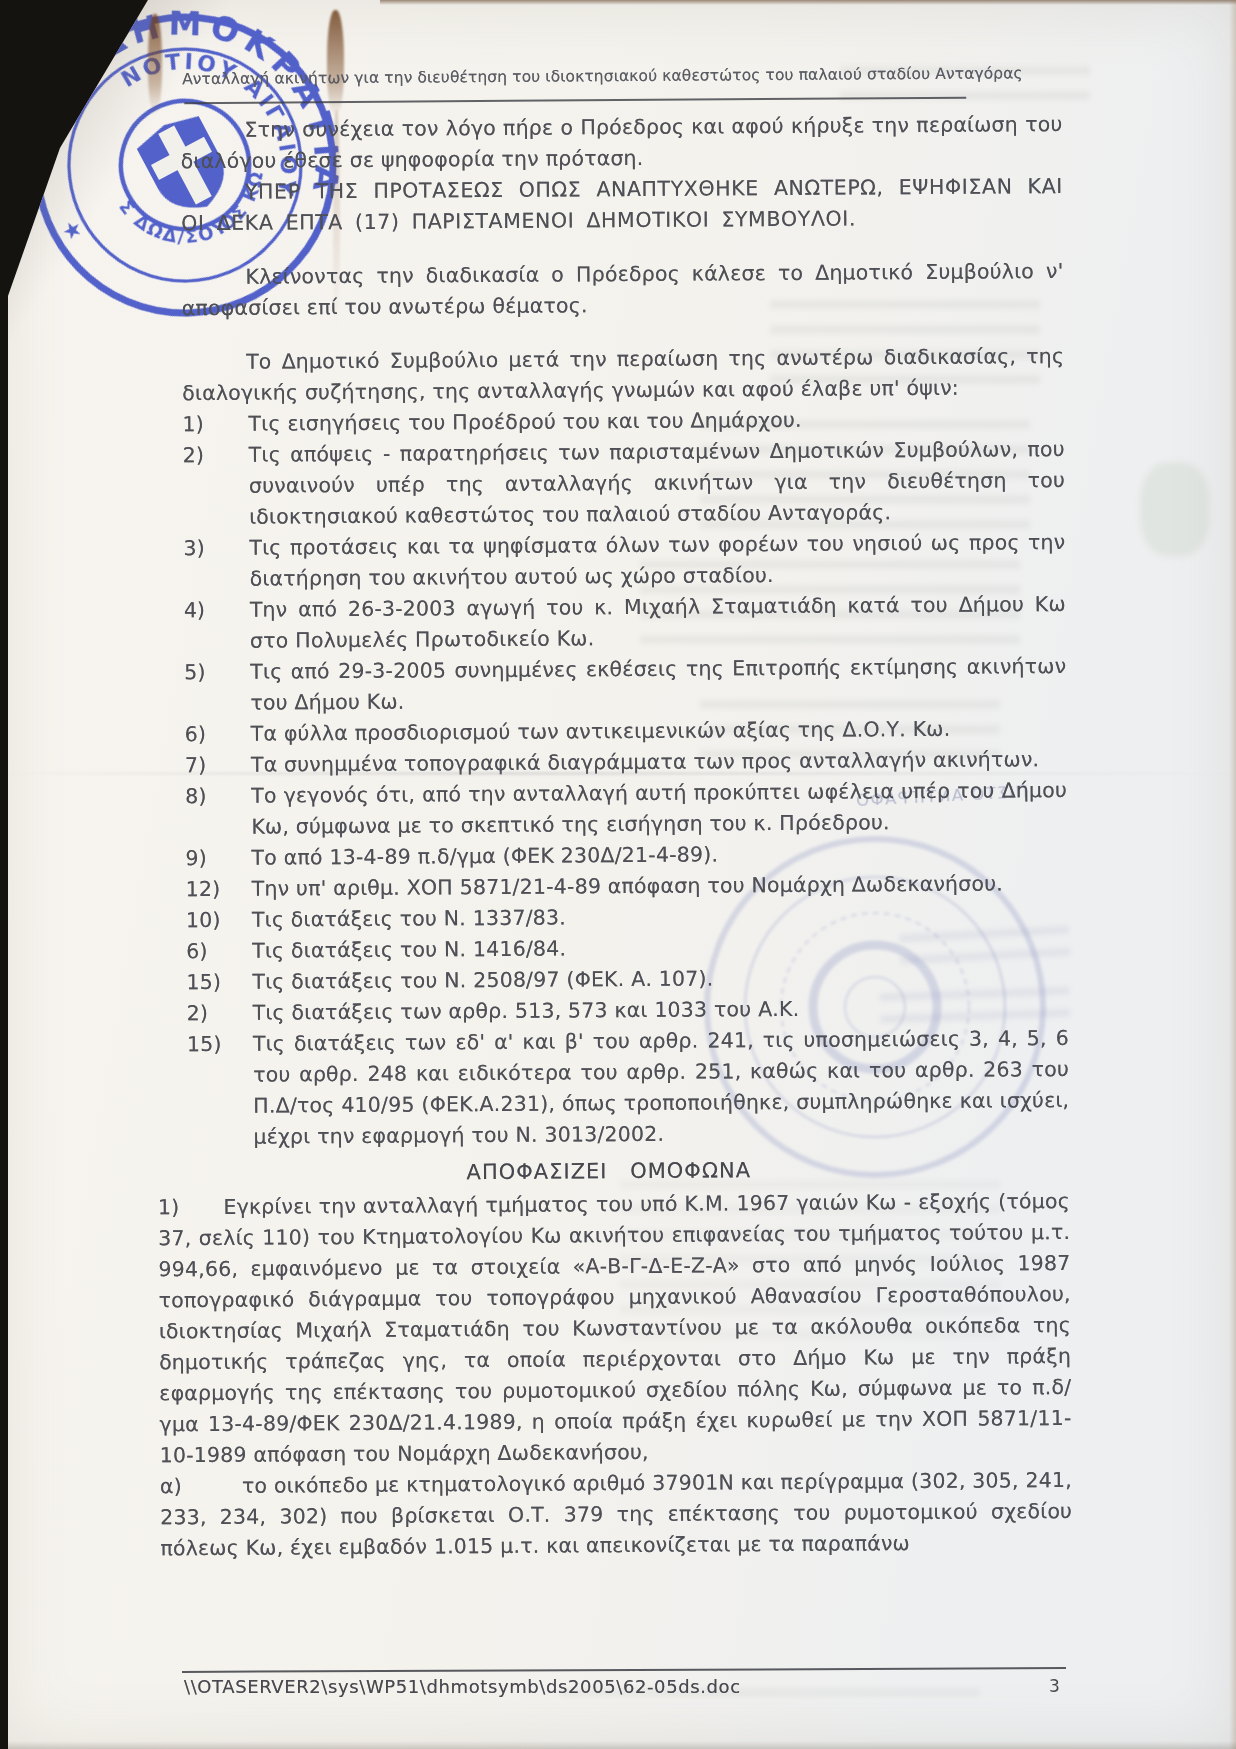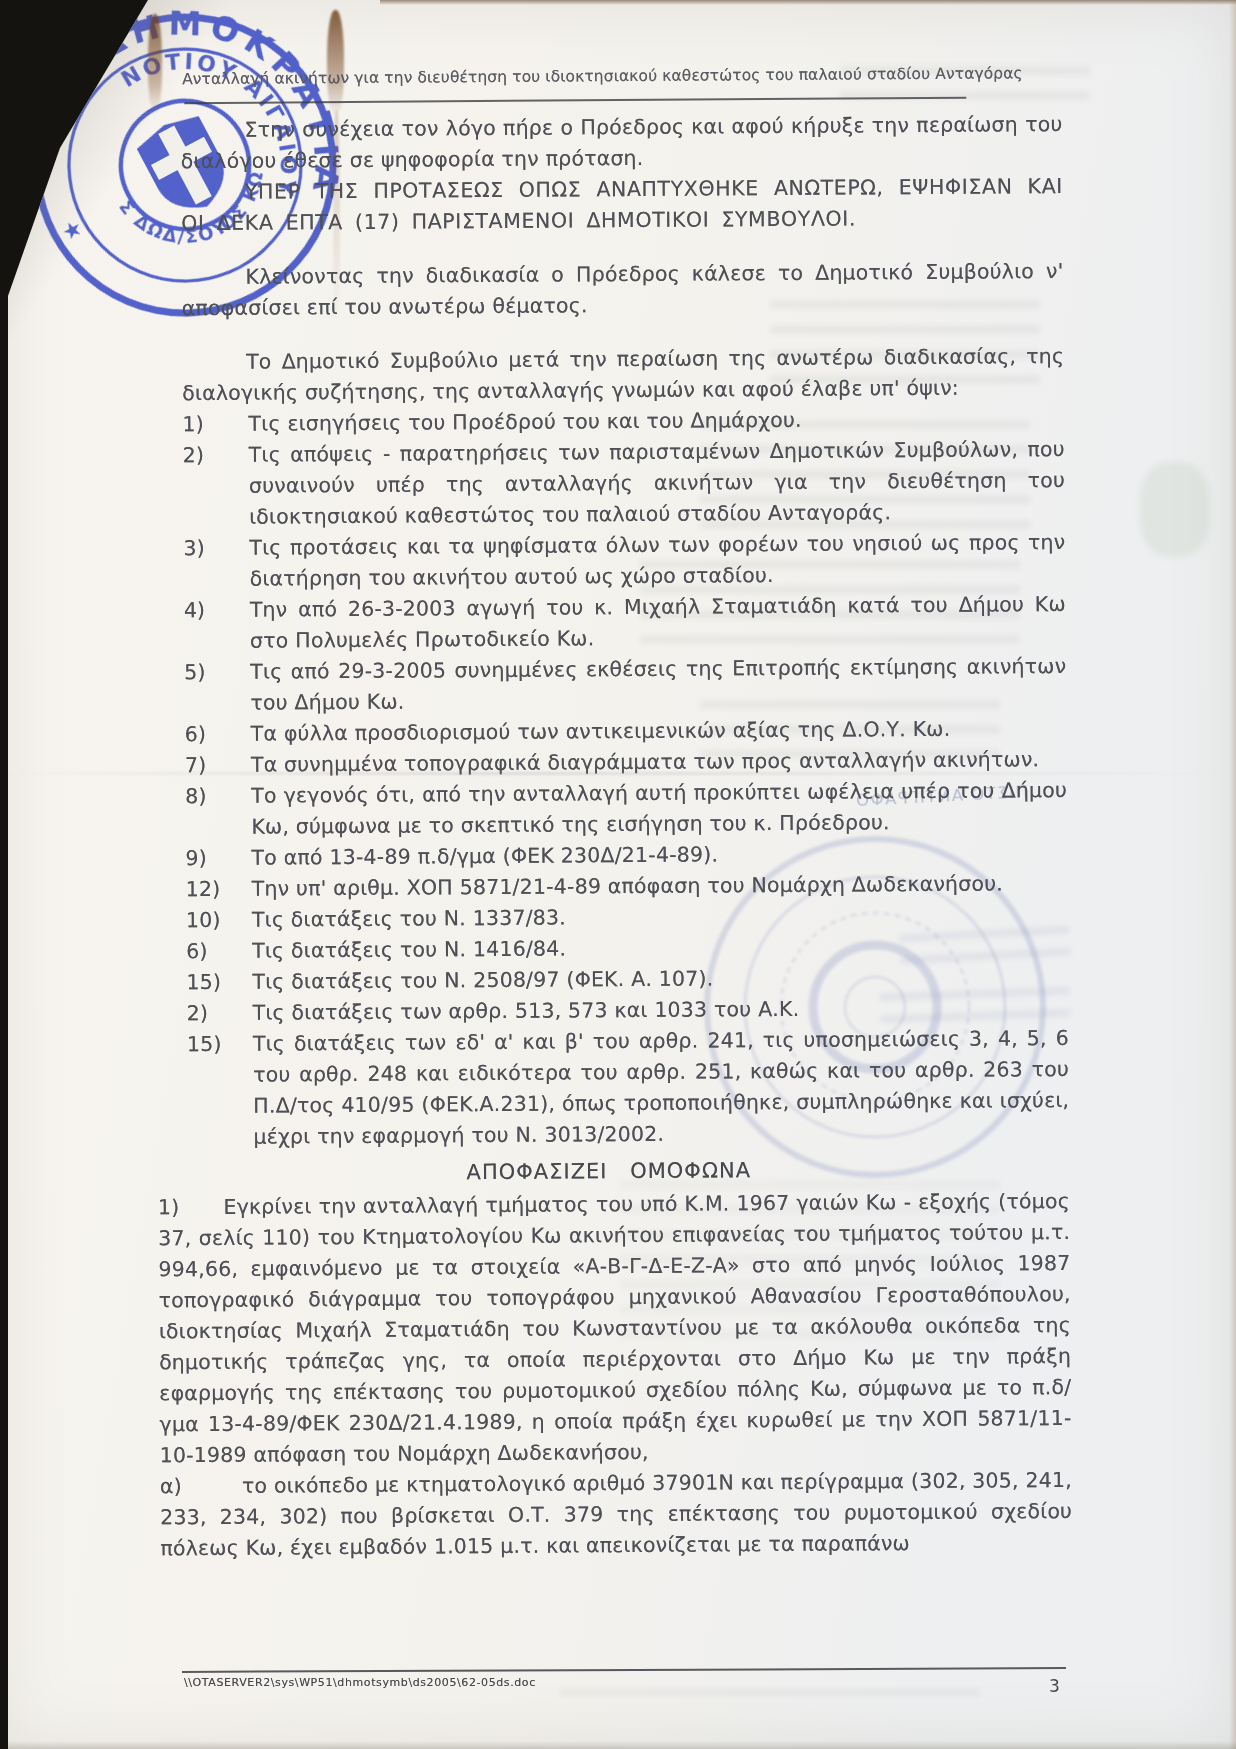--- a/index.html
+++ b/index.html
@@ -51,21 +51,21 @@
   .li .num{flex:0 0 66px;}
   .li .txt{flex:1;text-align:justify;}
   .decision-heading{text-align:center;margin:6px 0 2px -10px;font-size:21px;
     color:#46484e;letter-spacing:1px;word-spacing:15px;}
   .dpar{margin:0;text-align:justify;}
   .dnum{margin-right:44px;}
   .dnum-a{margin-right:60px;}
 
   .footer-rule{position:absolute;left:182px;top:1661px;width:884px;border:none;
     border-top:2.5px solid #3c3e44;opacity:.85;transform:rotate(-0.25deg);}
-  .footer-path{position:absolute;left:184px;top:1676px;font-size:11px;color:#47494f;
+  .footer-path{position:absolute;left:184px;top:1676px;font-size:18px;color:#47494f;
     letter-spacing:.6px;text-shadow:0 0 .6px rgba(80,80,92,.6);}
   .footer-pagenum{position:absolute;left:1049px;top:1676px;font-size:17px;color:#47494f;}
 
   .stamp-svg{position:absolute;left:-15px;top:-25px;}
   .bleed-stamp-svg{position:absolute;left:690px;top:822px;opacity:.26;filter:blur(1.6px);}
   .bleed-copy{
     position:absolute;left:878px;top:786px;width:150px;
     transform:scaleX(-1) rotate(3deg);color:#8891b6;opacity:.55;
     font-size:16.5px;letter-spacing:1.5px;filter:blur(.4px);white-space:nowrap;
   }

